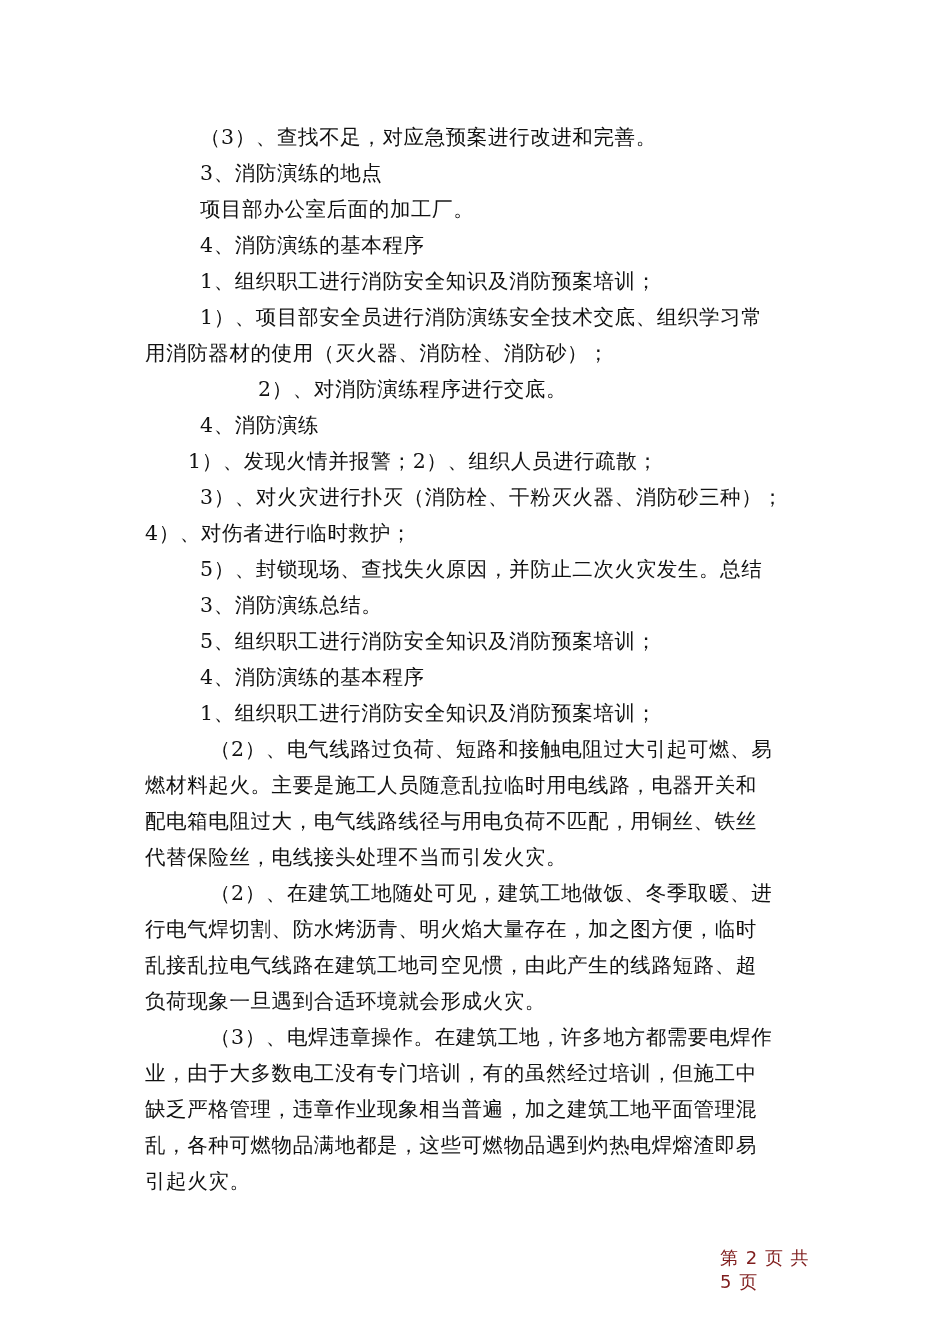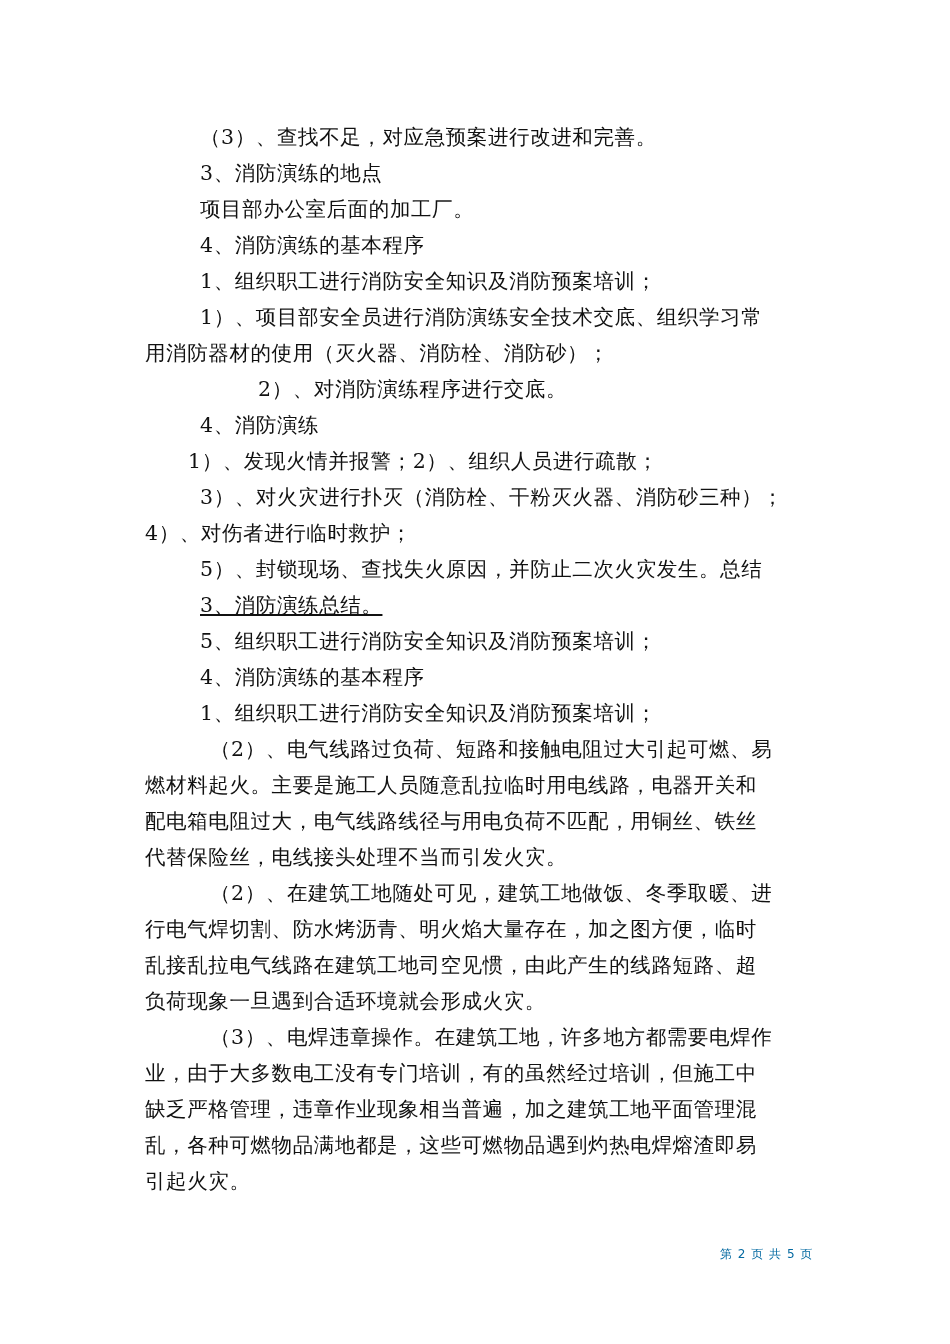--- a/index.html
+++ b/index.html
@@ -1,40 +1,40 @@
 <!DOCTYPE html>
 <html><head>
 <meta charset="utf-8">
 <style>
   html, body { margin: 0; padding: 0; background: #ffffff; }
   body { width: 950px; height: 1344px; position: relative; overflow: hidden;
          font-family: "DejaVu Serif", "Liberation Serif", serif; color: #111; }
   .page { position: absolute; left: 0; top: 0; width: 818px; height: 1344px; background: #fff; }
   .line { position: absolute; left: 145px; white-space: nowrap; font-size: 20.5px; line-height: 36px; letter-spacing: 0.6px; }
-  .footer { position: absolute; left: 720px; top: 1246px; font-family: "DejaVu Sans", "Liberation Sans", sans-serif; font-size: 12px; color: #0369a1; letter-spacing: 1px; }
+  .footer { position: absolute; left: 720px; top: 1246px; font-family: "DejaVu Sans", "Liberation Sans", sans-serif; font-size: 18px; color: #7f1d1d; letter-spacing: 1px; }
 </style>
 </head>
 <body>
 
 <div class="page">
   <div id="lines">
       <div class="line" style="top: 119px; left: 200px;">（3）、查找不足，对应急预案进行改进和完善。</div>
       <div class="line" style="top: 155px; left: 200px;">3、消防演练的地点</div>
       <div class="line" style="top: 191px; left: 200px;">项目部办公室后面的加工厂。</div>
       <div class="line" style="top: 227px; left: 200px;">4、消防演练的基本程序</div>
       <div class="line" style="top: 263px; left: 200px;">1、组织职工进行消防安全知识及消防预案培训；</div>
       <div class="line" style="top: 299px; left: 200px;">1）、项目部安全员进行消防演练安全技术交底、组织学习常</div>
       <div class="line" style="top: 335px; left: 145px;">用消防器材的使用（灭火器、消防栓、消防砂）；</div>
       <div class="line" style="top: 371px; left: 214px; margin-left: 44px;">2）、对消防演练程序进行交底。</div>
       <div class="line" style="top: 407px; left: 200px;">4、消防演练</div>
       <div class="line" style="top: 443px; left: 188px; text-align: right;">1）、发现火情并报警；2）、组织人员进行疏散；</div>
       <div class="line" style="top: 479px; left: 200px;">3）、对火灾进行扑灭（消防栓、干粉灭火器、消防砂三种）；</div>
       <div class="line" style="top: 515px; left: 145px;">4）、对伤者进行临时救护；</div>
       <div class="line" style="top: 551px; left: 200px;">5）、封锁现场、查找失火原因，并防止二次火灾发生。总结</div>
-      <div class="line" style="top: 587px; left: 200px; text-decoration: underline;">3、消防演练总结。</div>
+      <div class="line" style="top: 587px; left: 200px;">3、消防演练总结。</div>
       <div class="line" style="top: 623px; left: 200px;">5、组织职工进行消防安全知识及消防预案培训；</div>
       <div class="line" style="top: 659px; left: 200px;">4、消防演练的基本程序</div>
       <div class="line" style="top: 695px; left: 200px;">1、组织职工进行消防安全知识及消防预案培训；</div>
       <div class="line" style="top: 731px; left: 210px;">（2）、电气线路过负荷、短路和接触电阻过大引起可燃、易</div>
       <div class="line" style="top: 767px; left: 145px;">燃材料起火。主要是施工人员随意乱拉临时用电线路，电器开关和</div>
       <div class="line" style="top: 803px; left: 145px;">配电箱电阻过大，电气线路线径与用电负荷不匹配，用铜丝、铁丝</div>
       <div class="line" style="top: 839px; left: 145px;">代替保险丝，电线接头处理不当而引发火灾。</div>
       <div class="line" style="top: 875px; left: 210px;">（2）、在建筑工地随处可见，建筑工地做饭、冬季取暖、进</div>
       <div class="line" style="top: 911px; left: 145px;">行电气焊切割、防水烤沥青、明火焰大量存在，加之图方便，临时</div>
       <div class="line" style="top: 947px; left: 145px;">乱接乱拉电气线路在建筑工地司空见惯，由此产生的线路短路、超</div>

